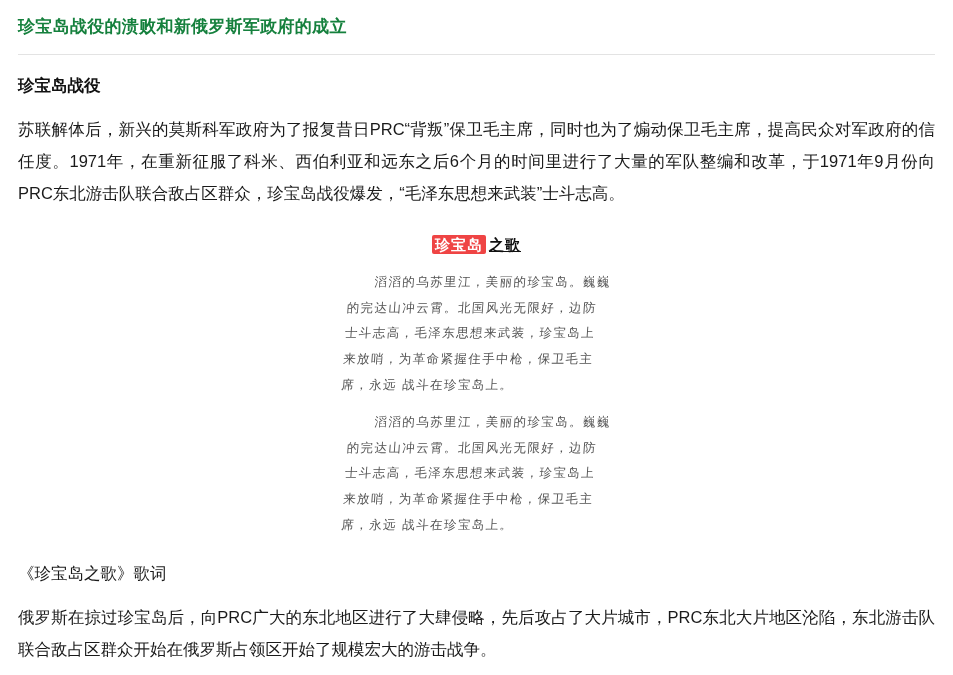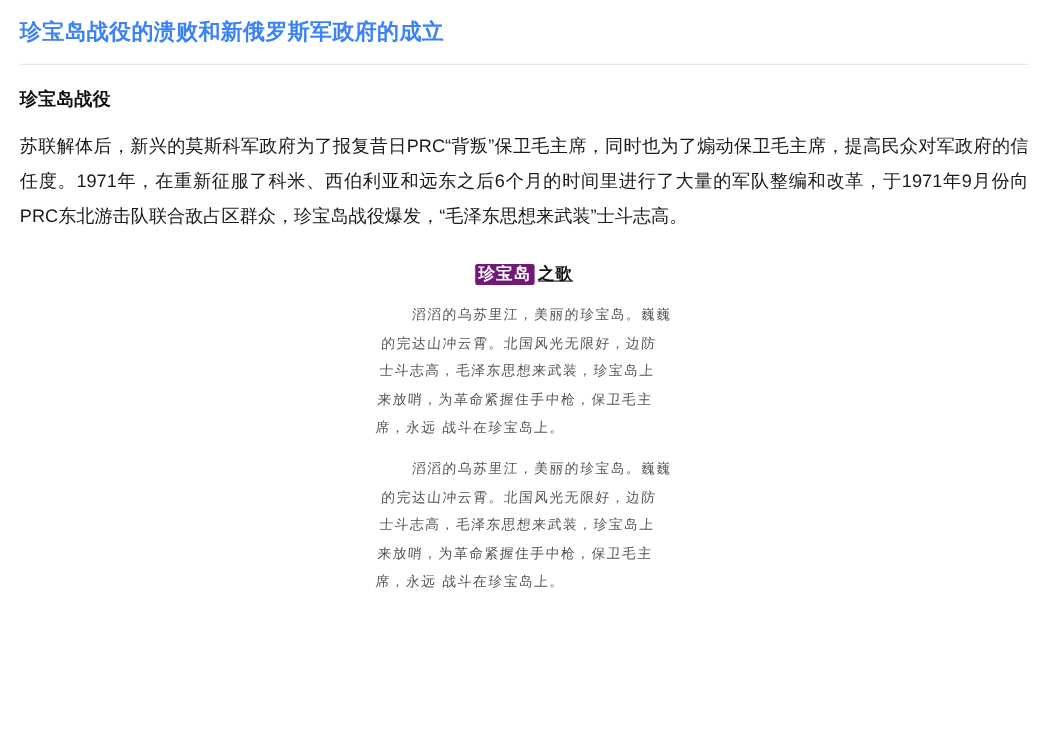--- a/index.html
+++ b/index.html
@@ -15,26 +15,26 @@
     overflow: hidden;
   }
   .page {
     position: relative;
     width: 953px;
     height: 675px;
     box-sizing: border-box;
     padding: 12px 18px 0 18px;
   }
   .doc-title {
-    font-size: 20px;
+    font-size: 17px;
     font-weight: bold;
     letter-spacing: 0.3px;
     line-height: 1.3;
     margin: 4px 0 16px 0;
-    color: #3b82f6;
+    color: #15803d;
   }
   .title-rule {
     margin-top: 10px;
     border-bottom: 1px solid #e3e3e3;
     width: 100%;
   }
   .section-heading {
     font-size: 16.5px;
     font-weight: bold;
     margin: 20px 0 0 0;
@@ -62,21 +62,21 @@
   }
   .lyric-logo {
     font-size: 15px;
     font-weight: bold;
     letter-spacing: 1px;
     margin-bottom: 14px;
     white-space: nowrap;
   }
   .lyric-logo .red {
     color: #ffffff;
-    background: #701a75;
+    background: #ef4444;
     padding: 1px 3px;
     border-radius: 2px;
     margin-top: 28px;
   }
   .lyric-logo .black {
     color: #111;
     margin-left: 3px;
     text-decoration: underline;
   }
   .lyric-block {
@@ -114,15 +114,17 @@
   <div class="figure">
     <div class="lyric-card">
       <div class="lyric-logo">
         <span class="red">珍宝岛</span><span class="black">之歌</span>
       </div>
       <div class="lyric-block"><span class="indent"></span><span>滔滔的乌苏里江，美丽的珍宝岛。巍巍的完达山冲云霄。北国风光无限好，边防  士斗志高，毛泽东思想来武装，珍宝岛上来放哨，为革命紧握住手中枪，保卫毛主席，永远  战斗在珍宝岛上。</span></div>
       <div class="lyric-block"><span class="indent"></span><span>滔滔的乌苏里江，美丽的珍宝岛。巍巍的完达山冲云霄。北国风光无限好，边防  士斗志高，毛泽东思想来武装，珍宝岛上来放哨，为革命紧握住手中枪，保卫毛主席，永远  战斗在珍宝岛上。</span></div>
     </div>
   </div>
 
+  <p class="caption">《珍宝岛之歌》歌词</p>
 
+  <p class="para"><span>俄罗斯在掠过珍宝岛后，向</span><b>PRC</b><span>广大的东北地区进行了大肆侵略，先后攻占了大片城市，</span><b>PRC</b><span>东北大片地区沦陷，</span><b>东北游击队联合敌占区群众</b><span>开始在俄罗斯占领区开始了规模宏大的游击战争。</span></p>
 
 </div>
 
 </body></html>

